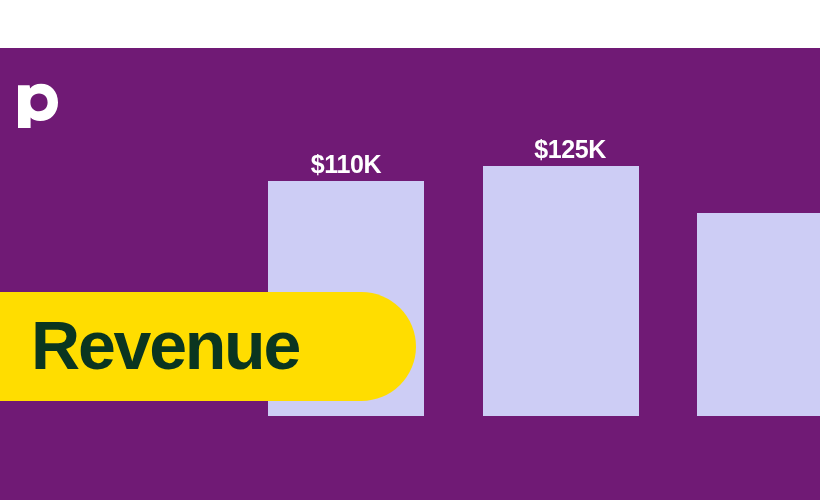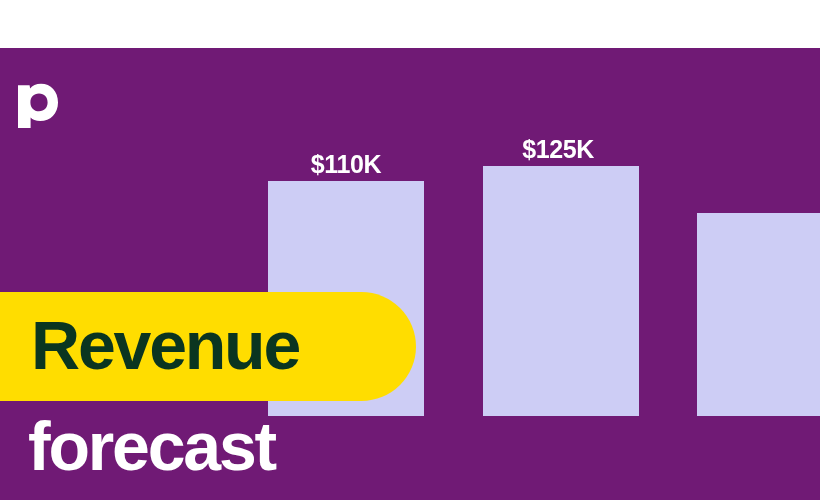--- a/index.html
+++ b/index.html
@@ -87,25 +87,24 @@
       <path fill="#FFFFFF" d="M0 11.2h11.6l0.5 3.4C14.3 11.7 18.1 9.8 23 9.8c9.9 0 17 7.6 17 18.6 0 11-7.6 18.7-17.8 18.7-4.4 0-7.7-1.5-9.6-3.6V54H0V11.2zm21 26c5.3 0 8.6-3.9 8.6-8.8 0-5-3.2-8.8-8.6-8.8-5.3 0-8.6 3.8-8.6 8.8 0 5 3.3 8.8 8.6 8.8z"></path>
     </svg>
   </div>
 
   <div id="chart">
 
     <div class="bar" style="left:268px; top:133px; width:156px; height:235px;"></div>
     <div class="bar-label" style="left:268px; top:102px; width:156px;">$110K</div>
 
     <div class="bar" style="left:483px; top:118px; width:156px; height:250px;"></div>
-    <div class="bar-label" style="left:480px; top:87px; width:156px;">$125K</div>
+    <div class="bar-label" style="left:492px; top:87px; width:156px;">$125K</div>
 
     <div class="bar" style="left:697px; top:165px; width:160px; height:203px;"></div>
 
   </div>
 
   <div id="banner">
     <span id="banner-text">Revenue</span>
   </div>
 
-  <div id="subtitle">forecast</div>
 
 </div>
 
 </body></html>

